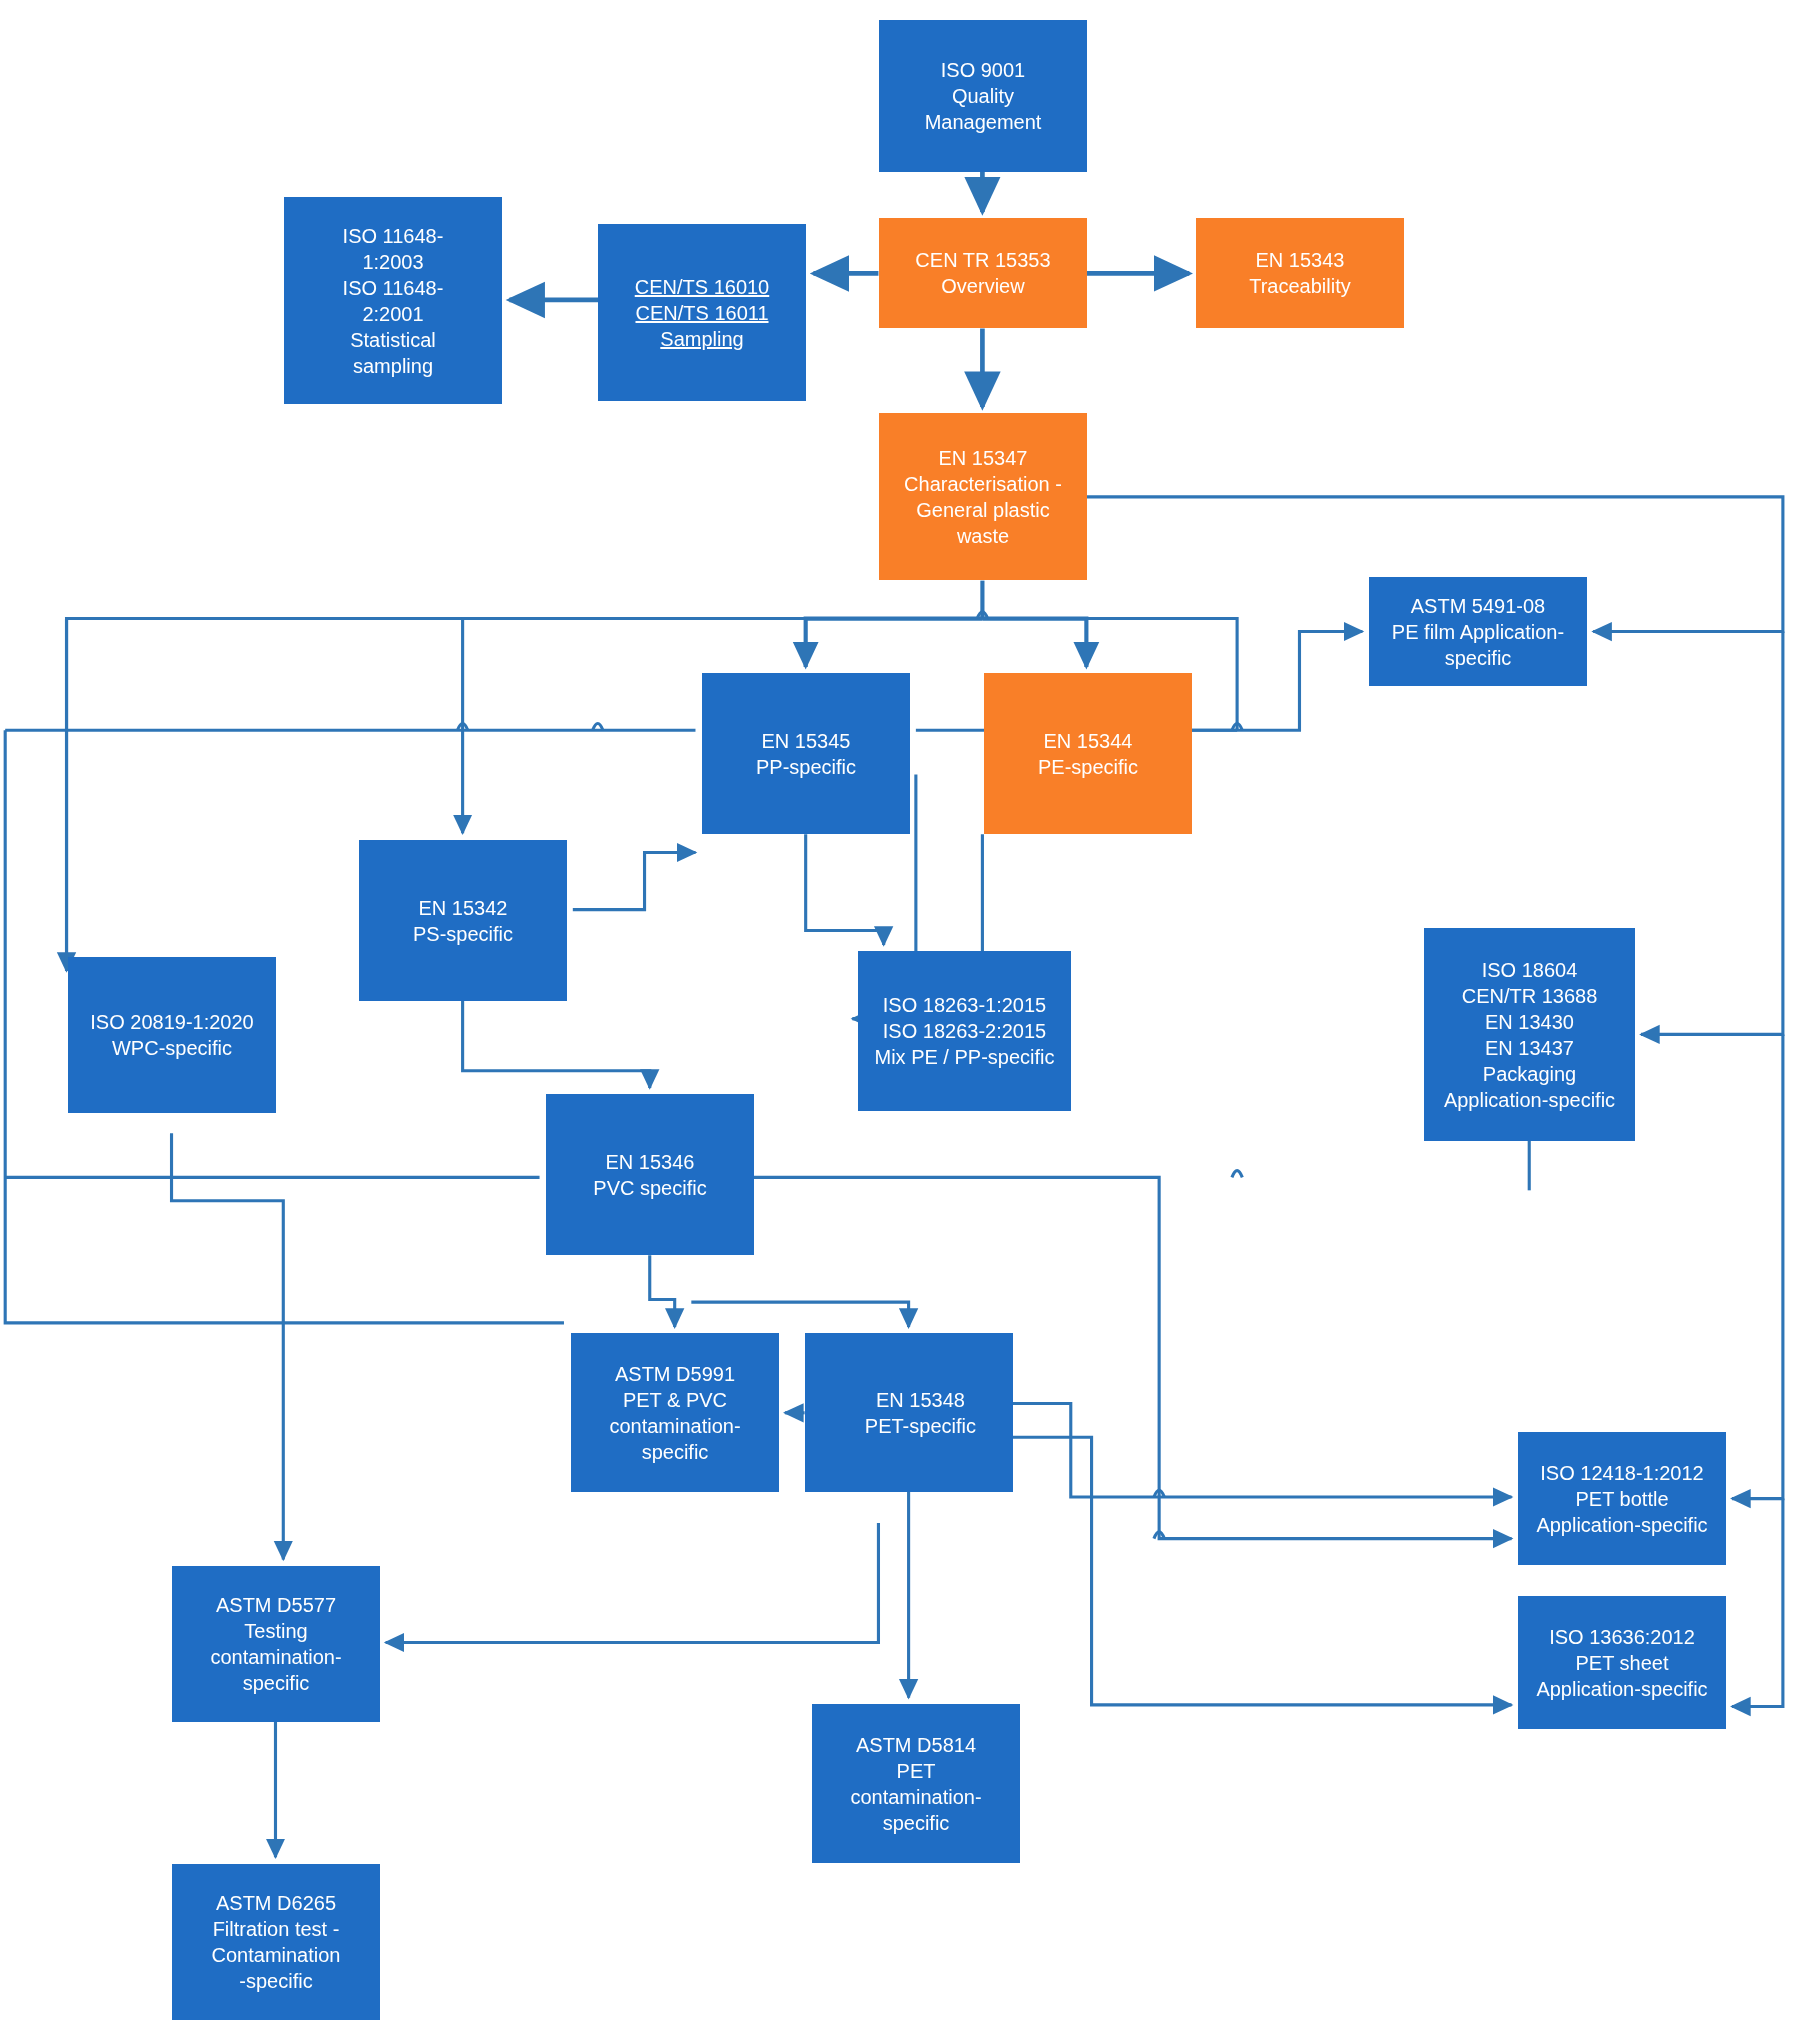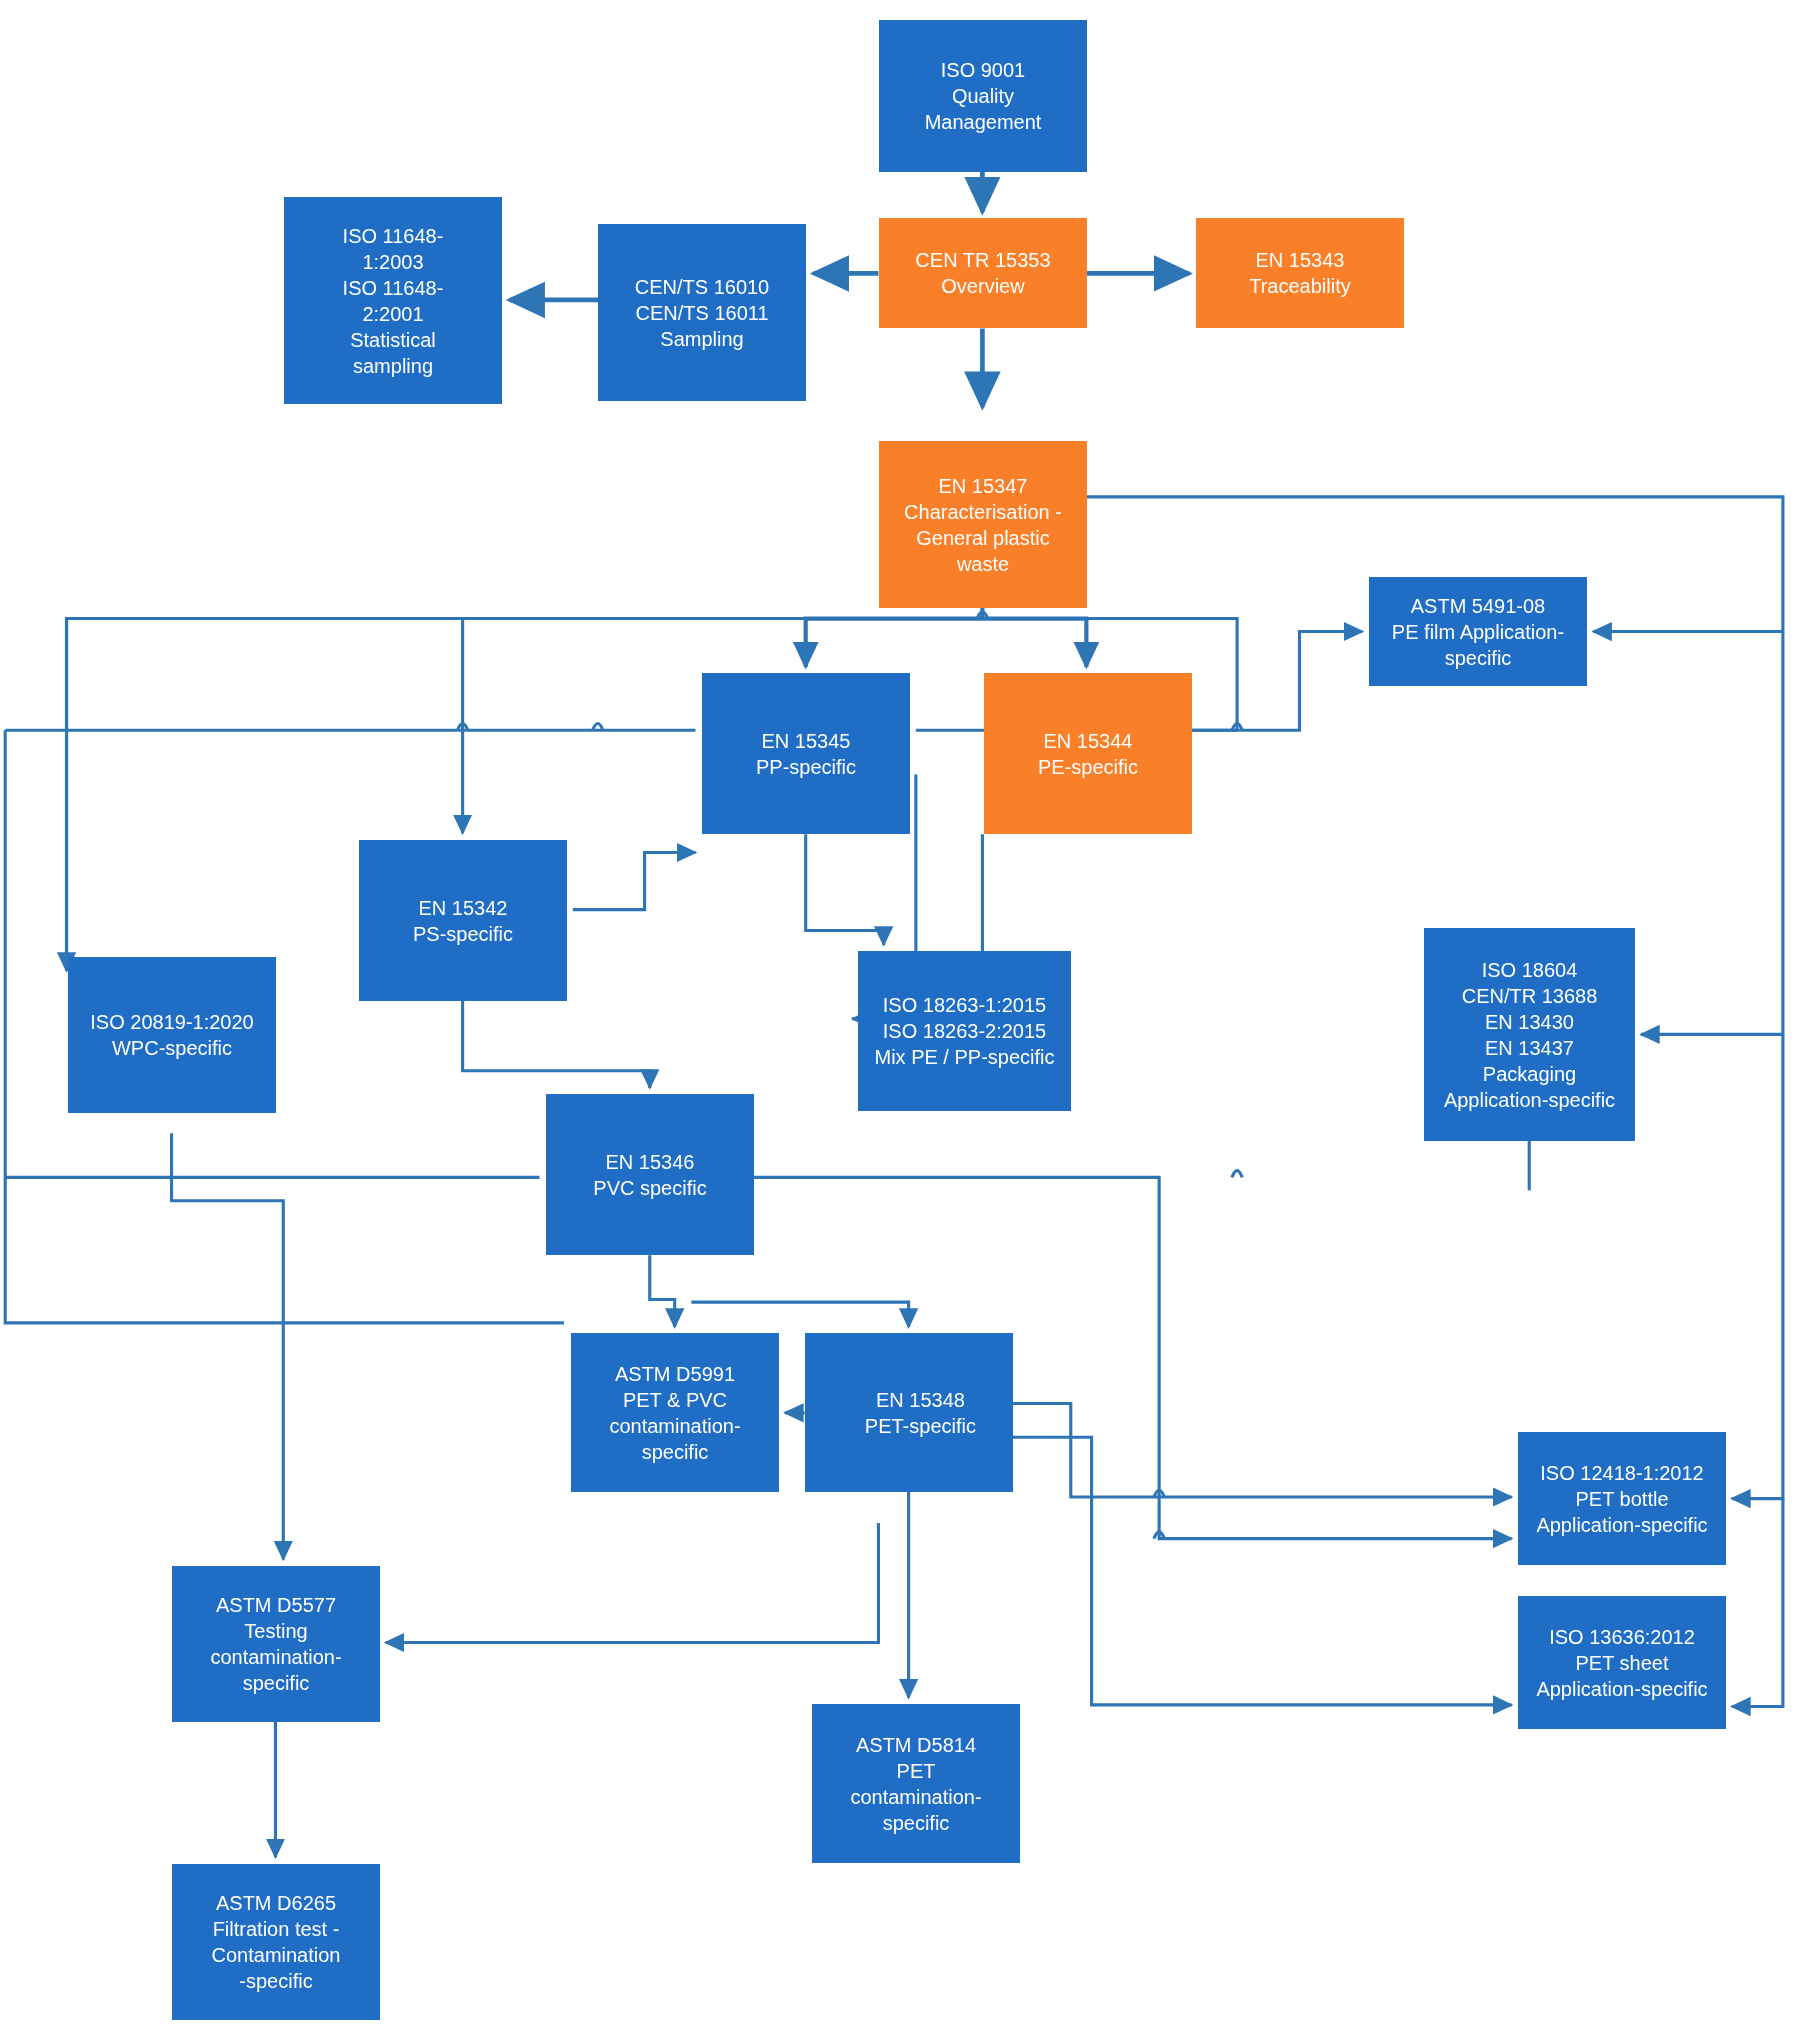--- a/index.html
+++ b/index.html
@@ -132,21 +132,21 @@
     <span class="lbl">
       <span>ISO 11648-</span>
       <span>1:2003</span>
       <span>ISO 11648-</span>
       <span>2:2001</span>
       <span>Statistical</span>
       <span>sampling</span>
     </span>
   </div>
 
-  <div class="node blue fs-md" style="left:598px;top:224px;width:208px;height:177px;">
+  <div class="node blue fs-md" style="left:598px;top:224px;width:208px;height:177px;text-decoration:underline;">
     <span class="lbl">
       <span>CEN/TS 16010</span>
       <span>CEN/TS 16011</span>
       <span>Sampling</span>
     </span>
   </div>
 
   <div class="node orange fs-md" style="left:879px;top:218px;width:208px;height:110px;">
     <span class="lbl">
       <span>CEN TR 15353</span>
@@ -154,21 +154,21 @@
     </span>
   </div>
 
   <div class="node orange fs-md" style="left:1196px;top:218px;width:208px;height:110px;">
     <span class="lbl">
       <span>EN 15343</span>
       <span>Traceability</span>
     </span>
   </div>
 
-  <div class="node orange fs-md" style="left:879px;top:413px;width:208px;height:167px;margin-top:28px;">
+  <div class="node orange fs-md" style="left:879px;top:413px;width:208px;height:167px;">
     <span class="lbl">
       <span>EN 15347</span>
       <span>Characterisation -</span>
       <span>General plastic</span>
       <span>waste</span>
     </span>
   </div>
 
   <div class="node blue fs-sm" style="left:1369px;top:577px;width:218px;height:109px;">
     <span class="lbl">

